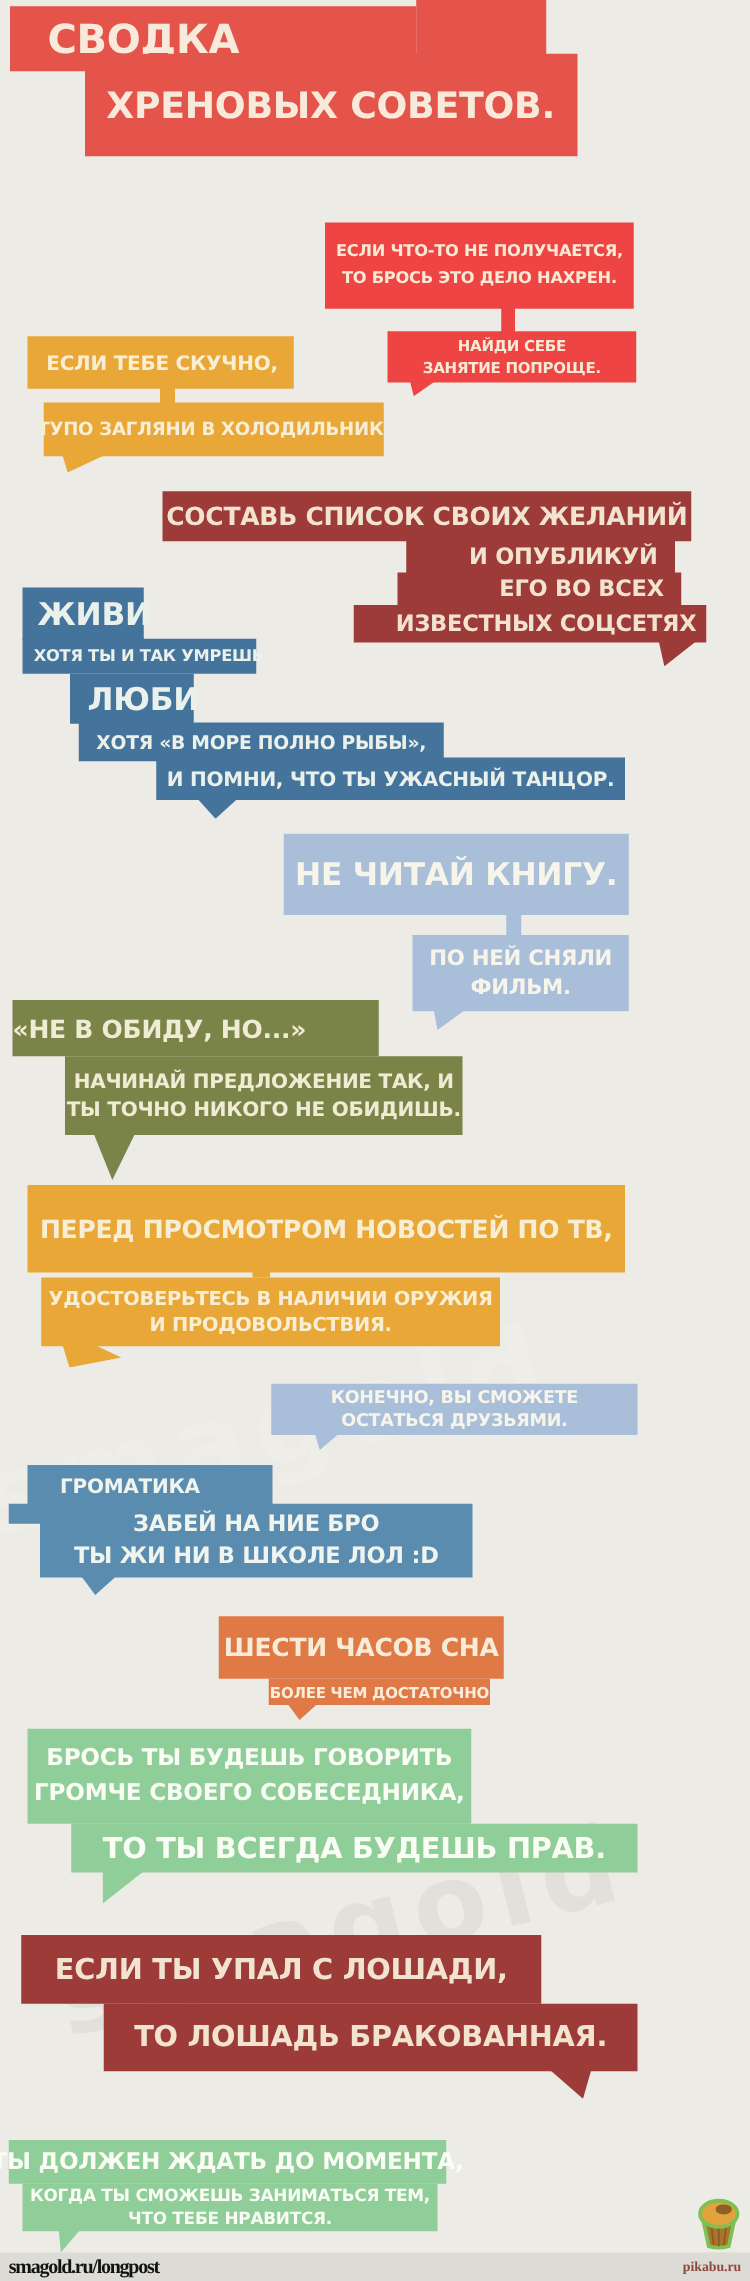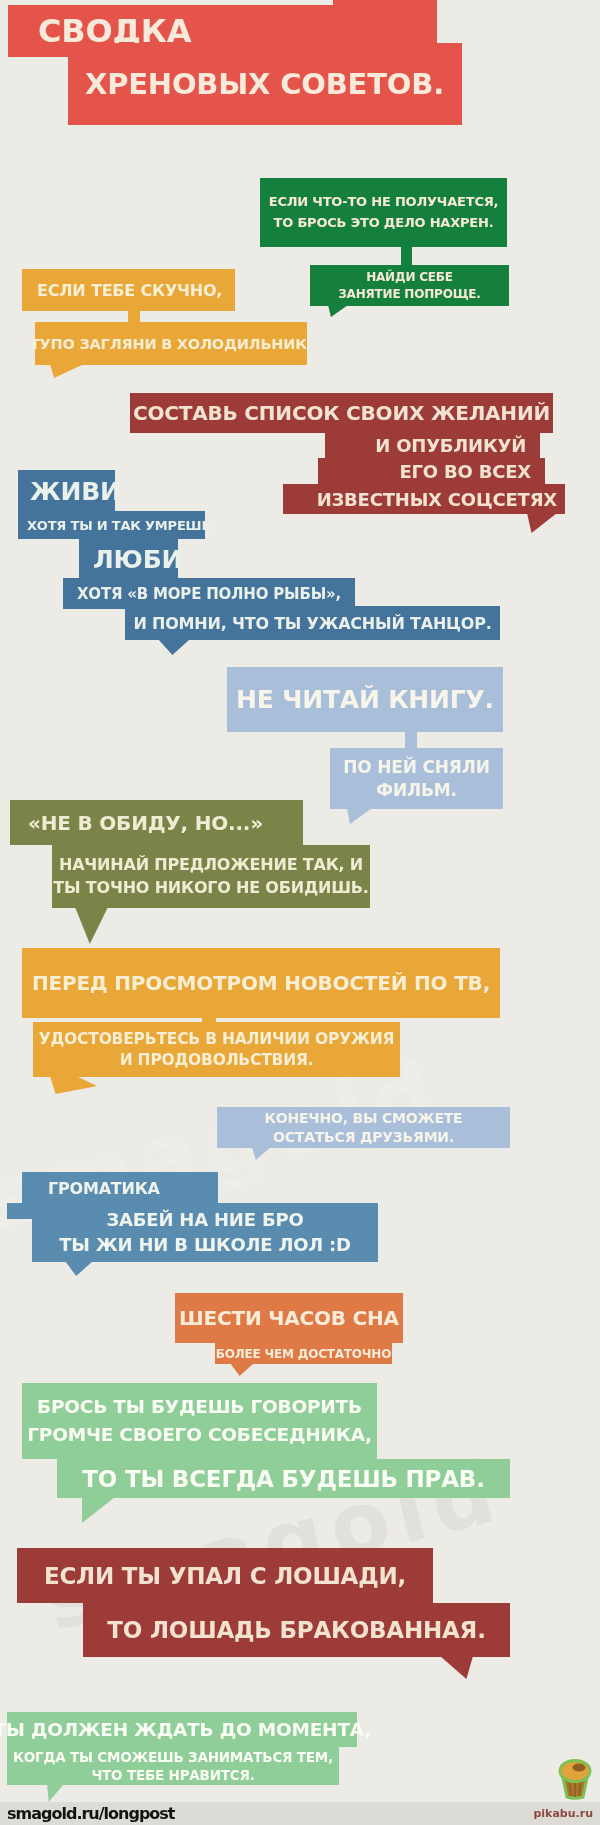--- a/index.html
+++ b/index.html
@@ -6,36 +6,36 @@
   .canvas{
     position:relative;width:600px;height:1825px;background:#EDEBE6;
     overflow:hidden;font-family:"DejaVu Sans",sans-serif;font-weight:bold;
   }
   .blk{position:absolute;display:flex;flex-direction:column;justify-content:center;
        white-space:nowrap;letter-spacing:-0.2px;box-sizing:border-box;}
   .al{align-items:flex-start}.ac{align-items:center}.ar{align-items:flex-end}
   .stem,.tail,.patch{position:absolute;}
   
   .c-red{background:#E4544B;color:#F7EADA;}
-  .c-salmon{background:#15803d;color:#F7EAD4;}
+  .c-salmon{background:#ef4444;color:#F7EAD4;}
   .c-amber{background:#E8A737;color:#F8EED4;}
   .c-darkred{background:#9C3B38;color:#F1E3D0;}
   .c-steel{background:#44739B;color:#EAF0EA;}
   .c-lblue{background:#A8BED9;color:#F7F5EA;}
   .c-olive{background:#7A8449;color:#F0ECD4;}
   .c-blue{background:#5A8CB0;color:#EFF4EE;}
   .c-orange{background:#DF7A47;color:#F8ECD8;}
   .c-green{background:#8FCD99;color:#FAFDF4;}
   .wm-diag{position:absolute;font-size:86px;font-weight:bold;transform:rotate(-14deg);
            letter-spacing:8px;pointer-events:none;white-space:nowrap;}
   .wm-light{color:rgba(255,255,255,0.10);}
   .wm-dark{color:rgba(45,25,25,0.05);}
   .footerbar{position:absolute;left:0;top:1802px;width:600px;height:23px;background:#DCDBD6;
              display:flex;align-items:center;justify-content:space-between;
-             padding:0 7px;box-sizing:border-box;}
+             padding:0 7px;box-sizing:border-box;font-family:Liberation Serif, serif;}
   .f-left{font-size:16px;color:#121212;letter-spacing:-1px;}
   .f-right{font-size:11px;color:#8C4A40;}
   .muffin{position:absolute;left:556px;top:1757px;}
 </style>
 </head>
 <body>
 
 <div class="canvas">
 
   <div class="wm-diag wm-light" style="left:-20px;top:1095px;">smagold</div>
@@ -82,42 +82,42 @@
     <span>ИЗВЕСТНЫХ СОЦСЕТЯХ</span>
   </div>
   <div class="tail c-darkred" style="left:527px;top:513px;width:30px;height:20px;clip-path:polygon(0 0,100% 0,15% 100%);"></div>
 
   <div class="blk c-steel al" style="left:18px;top:470px;width:97px;height:42px;padding-left:12px;font-size:25px;">
     <span>ЖИВИ</span>
   </div>
   <div class="blk c-steel al" style="left:18px;top:511px;width:187px;height:28px;padding-left:9px;font-size:13px;">
     <span>ХОТЯ ТЫ И ТАК УМРЕШЬ,</span>
   </div>
-  <div class="blk c-steel al" style="left:79px;top:539px;width:99px;height:40px;padding-left:14px;font-size:25px;">
+  <div class="blk c-steel al" style="left:56px;top:539px;width:99px;height:40px;padding-left:14px;font-size:25px;">
     <span>ЛЮБИ</span>
   </div>
   <div class="blk c-steel ac" style="left:63px;top:578px;width:292px;height:31px;font-size:15px;">
     <span>ХОТЯ «В МОРЕ ПОЛНО РЫБЫ»,</span>
   </div>
   <div class="blk c-steel ac" style="left:125px;top:606px;width:375px;height:34px;font-size:16px;">
     <span>И ПОМНИ, ЧТО ТЫ УЖАСНЫЙ ТАНЦОР.</span>
   </div>
   <div class="tail c-steel" style="left:158px;top:639px;width:32px;height:16px;clip-path:polygon(0 0,100% 0,45% 100%);"></div>
 
   <div class="blk c-lblue ac" style="left:227px;top:667px;width:276px;height:65px;font-size:25px;">
     <span>НЕ ЧИТАЙ КНИГУ.</span>
   </div>
   <div class="stem c-lblue" style="left:405px;top:731px;width:12px;height:18px;"></div>
   <div class="blk c-lblue ac" style="left:330px;top:748px;width:173px;height:61px;font-size:17px;line-height:1.35;">
     <span>ПО НЕЙ СНЯЛИ</span>
     <span>ФИЛЬМ.</span>
   </div>
   <div class="tail c-lblue" style="left:347px;top:808px;width:25px;height:16px;clip-path:polygon(0 0,100% 0,12% 100%);"></div>
 
-  <div class="blk c-olive al" style="left:10px;top:800px;width:293px;height:45px;padding-left:18px;font-size:20px;">
+  <div class="blk c-olive al" style="left:10px;top:800px;width:293px;height:45px;font-size:20px;">
     <span>«НЕ В ОБИДУ, НО...»</span>
   </div>
   <div class="blk c-olive ac" style="left:52px;top:845px;width:318px;height:63px;font-size:16px;line-height:1.4;">
     <span>НАЧИНАЙ ПРЕДЛОЖЕНИЕ ТАК, И</span>
     <span>ТЫ ТОЧНО НИКОГО НЕ ОБИДИШЬ.</span>
   </div>
   <div class="tail c-olive" style="left:75px;top:907px;width:33px;height:37px;clip-path:polygon(0 0,100% 0,45% 100%);"></div>
 
   <div class="blk c-amber ac" style="left:22px;top:948px;width:478px;height:70px;font-size:20px;">
     <span>ПЕРЕД ПРОСМОТРОМ НОВОСТЕЙ ПО ТВ,</span>
@@ -166,21 +166,21 @@
     <span>ЕСЛИ ТЫ УПАЛ С ЛОШАДИ,</span>
   </div>
   <div class="blk c-darkred ac" style="left:83px;top:1603px;width:427px;height:54px;font-size:23px;">
     <span>ТО ЛОШАДЬ БРАКОВАННАЯ.</span>
   </div>
   <div class="tail c-darkred" style="left:440px;top:1656px;width:33px;height:23px;clip-path:polygon(0 0,100% 0,80% 100%);"></div>
 
   <div class="blk c-green ac" style="left:7px;top:1712px;width:350px;height:35px;font-size:18.5px;">
     <span>ТЫ ДОЛЖЕН ЖДАТЬ ДО МОМЕНТА,</span>
   </div>
-  <div class="blk c-green ac" style="left:7px;top:1747px;width:332px;height:38px;font-size:13.5px;line-height:1.35;">
+  <div class="blk c-green ac" style="left:18px;top:1747px;width:332px;height:38px;font-size:13.5px;line-height:1.35;">
     <span>КОГДА ТЫ СМОЖЕШЬ ЗАНИМАТЬСЯ ТЕМ,</span>
     <span>ЧТО ТЕБЕ НРАВИТСЯ.</span>
   </div>
   <div class="tail c-green" style="left:47px;top:1784px;width:17px;height:18px;clip-path:polygon(0 0,100% 0,10% 100%);"></div>
 
   <div class="muffin">
     <svg width="38" height="45" viewBox="0 0 38 45">
       <path d="M7 21 h24 l-4 19 a14 6 0 0 1 -16 0 Z" fill="#A9742C" stroke="#7FC055" stroke-width="3"></path>
       <path d="M13 23 l2 16 M19 24 v16 M25 23 l-2 16" stroke="#8A5E23" stroke-width="1.5" fill="none"></path>
       <ellipse cx="19" cy="14" rx="15" ry="10.5" fill="#E2A33C" stroke="#7FC055" stroke-width="3"></ellipse>

